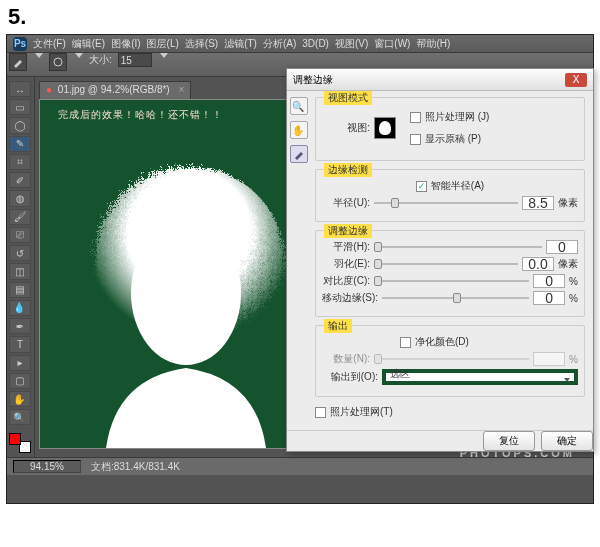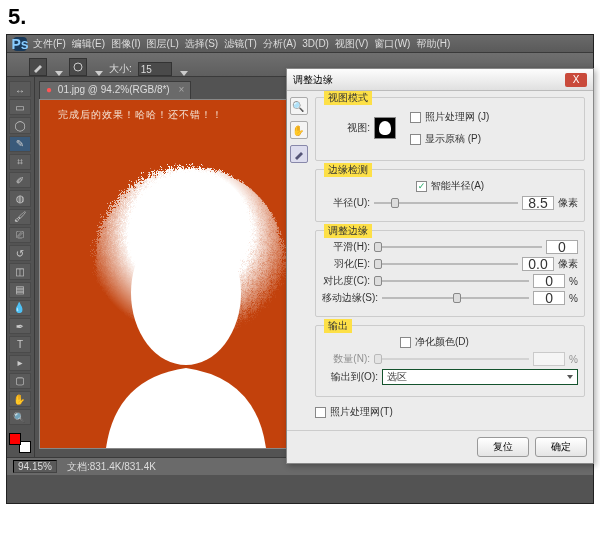--- a/index.html
+++ b/index.html
@@ -1,41 +1,41 @@
 <!DOCTYPE html>
 <html><head>
 <meta charset="utf-8">
 <style>
 * { box-sizing: border-box; margin: 0; padding: 0; font-family: "Microsoft YaHei", SimSun, sans-serif; }
 body { background: #fff; width: 600px; height: 547px; overflow: hidden; position: relative; }
 .step-num { font-size: 22px; font-weight: bold; padding: 4px 8px; }
 .app { position: absolute; left: 6px; top: 34px; width: 588px; height: 470px; background: #535353; border: 1px solid #222; font-size: 10px; }
 .menubar { background: linear-gradient(#6a6a6a,#5a5a5a); color: #ddd; height: 18px; display: flex; align-items: center; padding-left: 6px; gap: 6px; border-bottom: 1px solid #3a3a3a; }
-.menubar .ps { width: 14px; height: 14px; background: #1a3a5a; color: #8cf; font-weight: bold; font-size: 14px; display: flex; align-items: center; justify-content: center; border-radius: 4px; }
+.menubar .ps { width: 14px; height: 14px; background: #1a3a5a; color: #8cf; font-weight: bold; font-size: 10px; display: flex; align-items: center; justify-content: center; border-radius: 4px; }
 .menubar span { cursor: default; }
-.optbar { background: linear-gradient(#6f6f6f,#5e5e5e); height: 24px; display: flex; align-items: flex-end; padding-left: 22px; gap: 6px; color: #ddd; border-bottom: 1px solid #3a3a3a; }
+.optbar { background: linear-gradient(#6f6f6f,#5e5e5e); height: 24px; display: flex; align-items: flex-start; padding-left: 2px; gap: 6px; color: #ddd; border-bottom: 1px solid #3a3a3a; }
 .optbar .ico { width: 18px; height: 18px; background: #4a4a4a; border: 1px solid #333; display: inline-flex; align-items: center; justify-content: center; }
 .optbar .tri { width: 0; height: 0; border-left: 4px solid transparent; border-right: 4px solid transparent; border-top: 5px solid #ccc; display: inline-block; margin-left: 2px; }
 .optbar input { width: 34px; height: 14px; background: #4a4a4a; border: 1px solid #333; color: #ddd; font-size: 10px; padding: 0 2px; }
 .workspace { display: flex; height: 380px; background: #535353; }
 .toolpanel { width: 28px; background: #535353; display: flex; flex-direction: column; padding: 4px 2px; gap: 2px; border-right: 1px solid #3a3a3a; }
 .tool { width: 22px; height: 18px; background: #5a5a5a; border: 1px solid #4a4a4a; display: flex; align-items: center; justify-content: center; color: #ccc; font-size: 10px; }
 .tool.active { background: #3a5a7a; }
 .swatches { margin-top: 6px; position: relative; width: 22px; height: 22px; }
 .swatch-fg { position: absolute; left: 0; top: 0; width: 12px; height: 12px; background: #f00; border: 1px solid #000; }
 .swatch-bg { position: absolute; right: 0; bottom: 0; width: 12px; height: 12px; background: #fff; border: 1px solid #000; }
 .canvas-area { flex: 1; position: relative; background: #535353; padding: 4px; }
 .doc-tab { background: #6a6a6a; color: #ddd; font-size: 10px; padding: 2px 6px; display: inline-block; border: 1px solid #3a3a3a; border-bottom: none; height: 18px; }
 .doc-tab .dot { color: #f55; margin-right: 3px; }
 .tab-close { margin-left: 6px; color: #aaa; }
-.canvas { width: 294px; height: 350px; background: #c2410c; position: relative; border: 1px solid #888; }
+.canvas { width: 294px; height: 350px; background: #14532d; position: relative; border: 1px solid #888; }
 .canvas-text { color: #f4e0d0; font-size: 10px; position: absolute; top: 8px; left: 18px; letter-spacing: 1px; }
 .silhouette { position: absolute; left: 50%; transform: translateX(-50%); bottom: 0; width: 220px; height: 300px; }
 .statusbar { background: #6a6a6a; height: 18px; color: #ddd; font-size: 10px; display: flex; align-items: center; gap: 10px; padding-left: 6px; border-top: 1px solid #3a3a3a; }
-.statusbar .zoom { background: #5a5a5a; border: 1px inset #444; padding: 0 4px; text-align: center; }
+.statusbar .zoom { background: #5a5a5a; border: 1px inset #444; padding: 0 16px; text-align: center; }
 
 .dialog { position: absolute; top: 68px; right: 6px; width: 308px; background: #ececec; border: 1px solid #888; font-size: 10px; box-shadow: 2px 2px 6px rgba(0,0,0,.3); }
 .dlg-title { background: linear-gradient(#fdfdfd,#e0e0e0); height: 22px; display: flex; align-items: center; padding: 0 6px; border-bottom: 1px solid #bbb; }
 .dlg-title .txt { flex: 1; }
 .dlg-title .close { width: 22px; height: 14px; background: #c94a3b; color: #fff; display: flex; align-items: center; justify-content: center; border-radius: 2px; font-size: 10px; }
 .dlg-body { display: flex; }
 .dlg-toolcol { width: 24px; padding: 6px 2px; display: flex; flex-direction: column; gap: 6px; align-items: center; }
 .dlg-tool { width: 18px; height: 18px; border: 1px solid #aaa; border-radius: 2px; display: flex; align-items: center; justify-content: center; background: #f4f4f4; }
 .dlg-tool.sel { background: #dde; border-color: #88a; }
 .dlg-main { flex: 1; padding: 6px 8px 8px 4px; }
@@ -45,23 +45,23 @@
 .row label { min-width: 48px; text-align: right; }
 .chk { width: 11px; height: 11px; border: 1px solid #888; background: #fff; display: inline-block; }
 .chk.on::after { content: "✓"; font-size: 9px; color: #2a6; position: relative; top: -2px; left: 1px; }
 .thumb { width: 22px; height: 22px; background: #000; display: inline-block; border: 1px solid #888; position: relative; }
 .thumb::after { content: ""; position: absolute; left: 4px; top: 3px; width: 12px; height: 14px; background: #fff; border-radius: 50% 50% 40% 40%; }
 .slider { flex: 1; height: 10px; position: relative; }
 .slider::before { content: ""; position: absolute; left: 0; right: 0; top: 4px; height: 2px; background: #bbb; }
 .slider .knob { position: absolute; top: 0; width: 8px; height: 10px; background: #ddd; border: 1px solid #888; border-radius: 2px; }
 .valbox { width: 32px; height: 14px; border: 1px solid #aaa; background: #fff; font-size: 14px; text-align: center; line-height: 12px; }
 .unit { color: #333; }
-.select { border: 1px solid #14532d; background: #fff; height: 16px; padding: 0 4px; display: flex; align-items: flex-start; min-width: 70px; position: relative; }
+.select { border: 4px solid #14532d; background: #fff; height: 16px; padding: 0 4px; display: flex; align-items: flex-end; min-width: 70px; position: relative; }
 .select::after { content: ""; position: absolute; right: 4px; top: 5px; width: 0; height: 0; border-left: 3px solid transparent; border-right: 3px solid transparent; border-top: 4px solid #555; }
-.dlg-footer { display: flex; justify-content: flex-end; gap: 6px; padding: 6px; border-top: 1px solid #ccc; }
+.dlg-footer { display: flex; justify-content: flex-end; gap: 6px; padding: 0; border-top: 1px solid #ccc; }
 .btn { min-width: 52px; height: 20px; background: linear-gradient(#fff,#e4e4e4); border: 1px solid #999; border-radius: 3px; display: flex; align-items: center; justify-content: center; }
 .watermark { position: absolute; right: 18px; bottom: 44px; color: #fff; font-size: 13px; font-weight: bold; letter-spacing: 1px; opacity: .7; }
 .watermark .sub { font-size: 11px; letter-spacing: 3px; display: block; text-align: right; }
 </style>
 </head>
 <body>
 
 <div class="step-num">5.</div>
 
 <div class="app">

